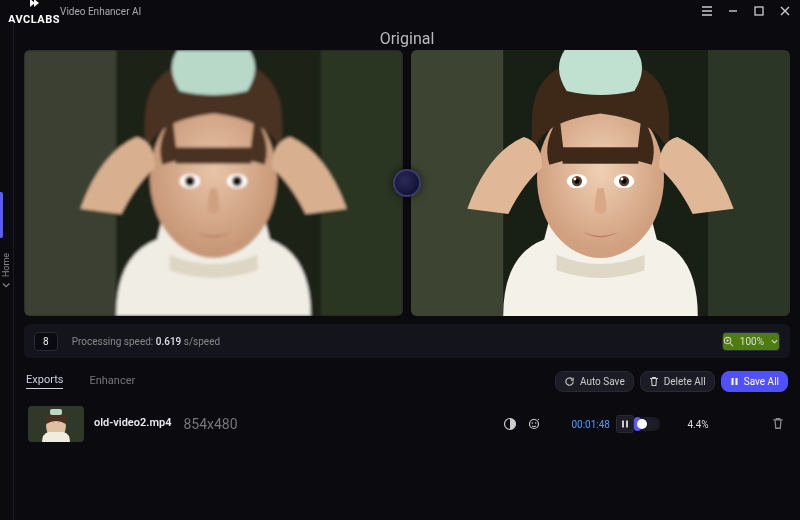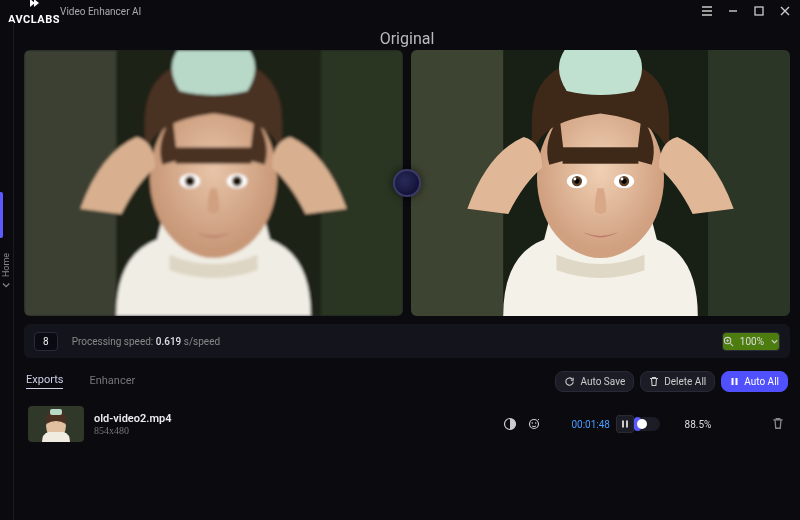--- a/index.html
+++ b/index.html
@@ -54,23 +54,23 @@
 .tab { color: #777; font-size: 11px; cursor: pointer; padding-bottom: 2px; }
 .tab.active { color: #cfcfe8; border-bottom: 1px solid #cfcfe8; }
 .tabs-right { margin-left: auto; display: flex; gap: 6px; }
 .pill-btn { display: flex; align-items: center; gap: 5px; background: #1c1c26; border: 1px solid #2a2a36; border-radius: 8px; padding: 4px 8px; color: #ccc; font-size: 10px; cursor: pointer; }
 .pill-btn.primary { background: #5050ff; border-color: #5050ff; color: #fff; }
 .export-row {
   display: flex; align-items: center; height: 44px; margin-top: 6px; padding: 0 4px;
   border-radius: 6px;
 }
 .thumb { width: 56px; height: 36px; border-radius: 4px; overflow:hidden; flex-shrink:0;}
-.file-meta { margin-left: 10px; display: flex; flex-direction: column; gap: 0; }
+.file-meta { margin-left: 10px; display: flex; flex-direction: row; gap: 12px; }
 .file-name { color: #eaeaf0; font-size: 11px; font-weight: 600; }
-.file-res { color: #777; font-size: 10px; font-family: Liberation Serif, serif; }
+.file-res { color: #777; font-size: 14px; }
 .row-icons { margin-left: auto; display: flex; align-items: center; gap: 10px; margin-right: 30px;}
 .mini-icon { color: #bbb; width: 14px; height: 14px; cursor:pointer;}
 .time-text { color: #4a9eff; font-size: 10px; font-variant-numeric: tabular-nums; margin-right:6px;}
 .row-pause { width: 18px; height: 18px; border-radius: 3px; background: #1c1c26; border:1px solid #2a2a36; display:flex; align-items:center; justify-content:center; color:#ccc; cursor:pointer;}
 .prog-wrap { display:flex; align-items:center; gap:8px; width: 130px; }
 .prog-bar { flex:0 0 26px; height: 14px; background: #1c1c26; border-radius: 7px; position: relative; }
 .prog-fill { position:absolute; left:0; top:0; bottom:0; width: 26%; background: #5a5aff; border-radius: 7px; }
 .prog-knob { position:absolute; left:3px; top:50%; transform:translateY(-50%); width:10px; height:10px; border-radius:50%; background:#fff;}
 .prog-pct { color:#ddd; font-size:10px; min-width:60px; text-align:center;}
 .row-trash { color:#777; margin-left:8px; width:14px; height:14px; cursor:pointer;}
@@ -245,21 +245,21 @@
           </span>
         <span>Delete All</span>
       </div>
       <div class="pill-btn primary">
         <span class="ico">
             <svg width="9" height="9" viewBox="0 0 9 9">
               <rect x="1.5" y="1" width="2" height="7" fill="#fff"></rect>
               <rect x="5.5" y="1" width="2" height="7" fill="#fff"></rect>
             </svg>
           </span>
-        <span>Auto All</span>
+        <span>Save All</span>
       </div>
     </div>
   </div>
 
   <div class="export-row">
     <div class="thumb">
       <svg viewBox="0 0 56 36" width="56" height="36">
         <rect width="56" height="36" fill="#30382a"></rect>
         <ellipse cx="28" cy="20" rx="10" ry="12" fill="#e0c0a0"></ellipse>
         <path d="M18 14 Q18 4 28 4 Q38 4 38 14 L38 18 Q28 12 18 18 Z" fill="#4a3020"></path>
@@ -289,20 +289,20 @@
       <svg width="8" height="8" viewBox="0 0 8 8">
           <rect x="1" y="0.5" width="2" height="7" fill="#ccc"></rect>
           <rect x="5" y="0.5" width="2" height="7" fill="#ccc"></rect>
         </svg>
     </div>
     <div class="prog-wrap">
       <div class="prog-bar">
         <div class="prog-fill"></div>
         <div class="prog-knob"></div>
       </div>
-      <span class="prog-pct">88.5%</span>
+      <span class="prog-pct">4.4%</span>
     </div>
     <span class="row-trash"><svg width="12" height="13" viewBox="0 0 10 11">
           <path d="M1 2.5h8M3.5 2.5V1.5h3v1M2.5 2.5l.6 7h3.8l.6-7" fill="none" stroke="#888" stroke-width="1.1"></path>
         </svg></span>
   </div>
 
 </div>
 
 </body></html>

